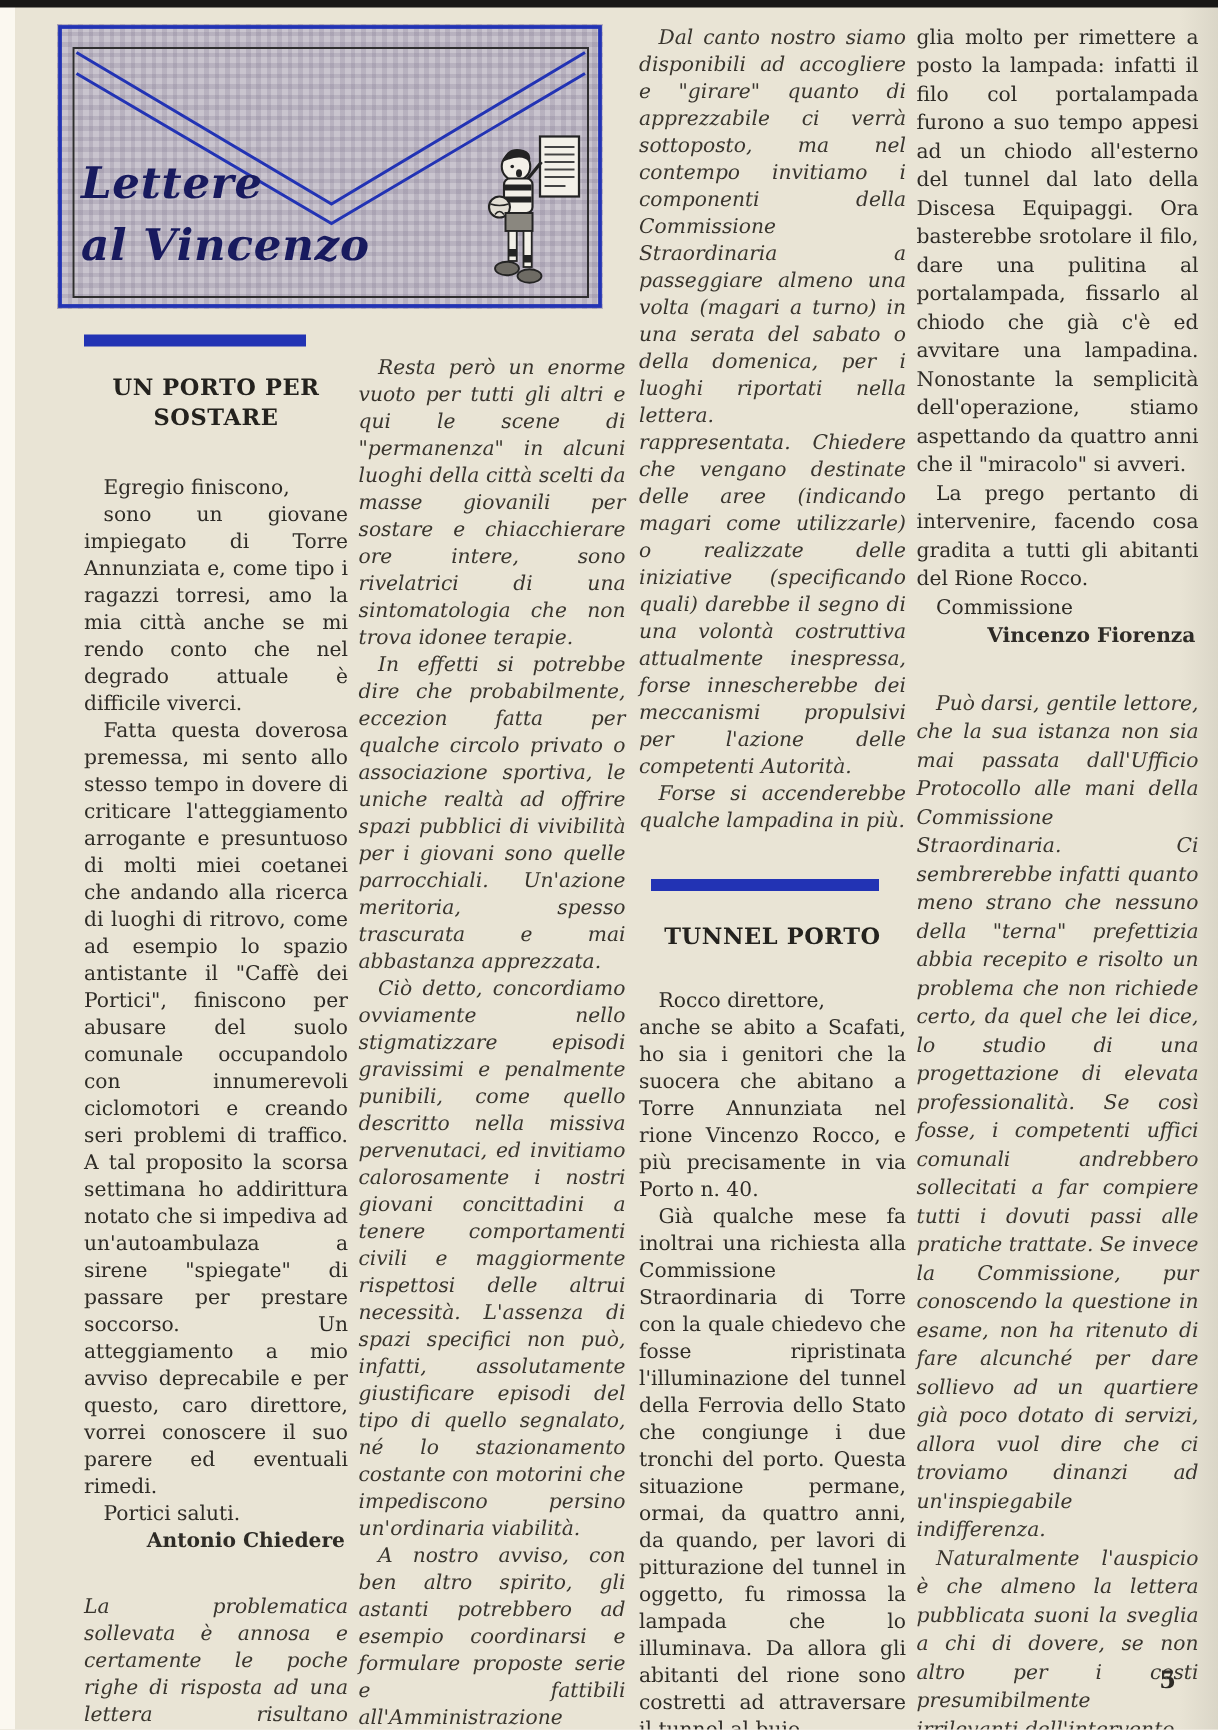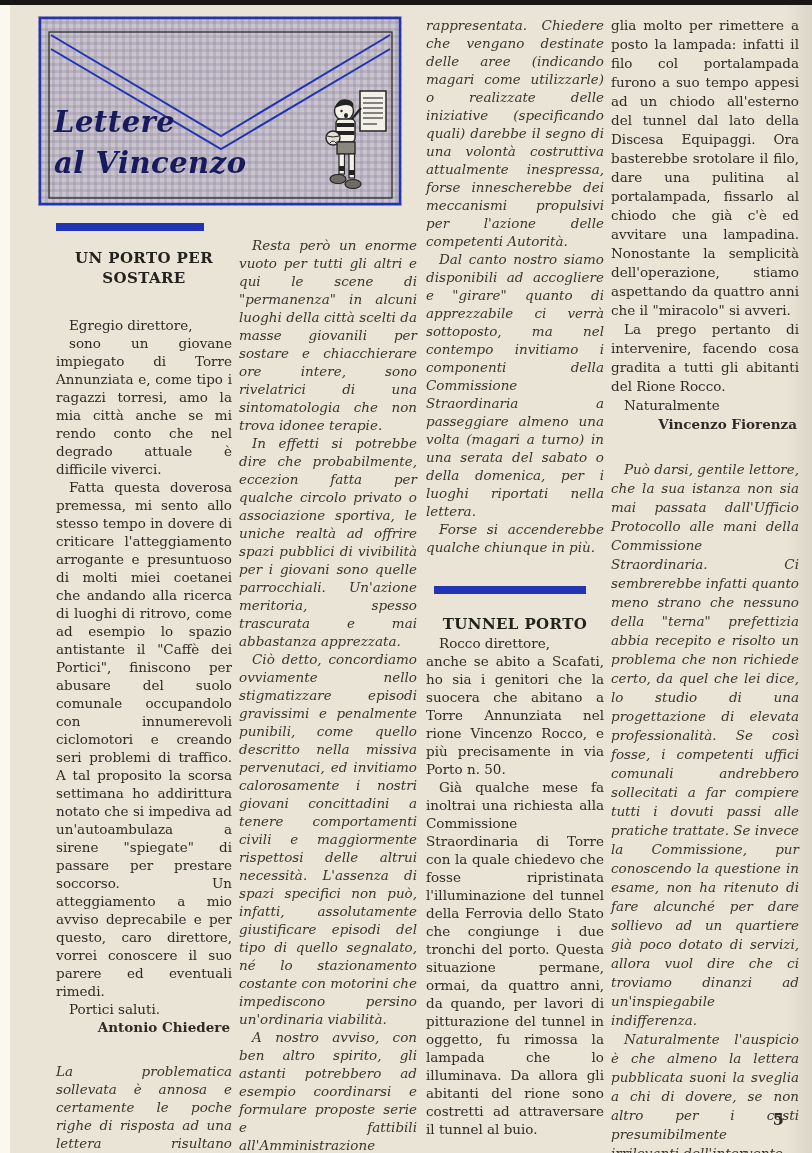--- a/index.html
+++ b/index.html
@@ -35,21 +35,21 @@
   .sig { font-weight:bold; text-align:right; text-indent:0; padding-right:2px; }
   .gap-top { margin-top:26px; }
 
   .divider { height:8px; background:#2233b4; }
   .divider.d1 { width:148px; }
   .divider.d2 { width:152px; margin-left:8px; margin-top:30px; }
 
   .sec-head { font-size:15px; font-weight:bold; text-align:center; line-height:20px;
               letter-spacing:0.4px; color:#24221e; }
   .sec-head.h1 { margin-top:17px; margin-bottom:28px; }
-  .sec-head.h2 { margin-top:20px; }
+  .sec-head.h2 { margin-top:20px; margin-bottom:24px; }
 
   .page-number { position:absolute; right:28px; bottom:24px; font-size:16px; font-weight:bold; color:#2e2b26; }
 </style>
 </head>
 <body>
 
 <div class="screen">
   <div class="page">
 
     <div class="envelope">
@@ -90,51 +90,51 @@
         <ellipse cx="29" cy="98" rx="8" ry="4.5" fill="#6e6b64" stroke="#232323" stroke-width="1.2"></ellipse>
       </svg>
     </div>
 
     <div class="col col1">
       <div class="divider d1"></div>
       <h2 class="sec-head h1">
         <span>UN PORTO PER</span><br>
         <span>SOSTARE</span>
       </h2>
-      <p>Egregio direttore,</p>
+      <p>Egregio finiscono,</p>
       <p>sono un giovane impiegato di Torre Annunziata e, come tipo i ragazzi torresi, amo la mia città anche se mi rendo conto che nel degrado attuale è difficile viverci.</p>
       <p>Fatta questa doverosa premessa, mi sento allo stesso tempo in dovere di criticare l'atteggiamento arrogante e presuntuoso di molti miei coetanei che andando alla ricerca di luoghi di ritrovo, come ad esempio lo spazio antistante il "Caffè dei Portici", finiscono per abusare del suolo comunale occupandolo con innumerevoli ciclomotori e creando seri problemi di traffico. A tal proposito la scorsa settimana ho addirittura notato che si impediva ad un'autoambulaza a sirene "spiegate" di passare per prestare soccorso. Un atteggiamento a mio avviso deprecabile e per questo, caro direttore, vorrei conoscere il suo parere ed eventuali rimedi.</p>
       <p>Portici saluti.</p>
       <p class="sig">Antonio Chiedere</p>
       <p class="italic gap-top noindent">La problematica sollevata è annosa e certamente le poche righe di risposta ad una lettera risultano insufficienti anche per una trattazione superficiale.</p>
     </div>
 
     <div class="col col2 italic">
       <p>Resta però un enorme vuoto per tutti gli altri e qui le scene di "permanenza" in alcuni luoghi della città scelti da masse giovanili per sostare e chiacchierare ore intere, sono rivelatrici di una sintomatologia che non trova idonee terapie.</p>
       <p>In effetti si potrebbe dire che probabilmente, eccezion fatta per qualche circolo privato o associazione sportiva, le uniche realtà ad offrire spazi pubblici di vivibilità per i giovani sono quelle parrocchiali. Un'azione meritoria, spesso trascurata e mai abbastanza apprezzata.</p>
       <p>Ciò detto, concordiamo ovviamente nello stigmatizzare episodi gravissimi e penalmente punibili, come quello descritto nella missiva pervenutaci, ed invitiamo calorosamente i nostri giovani concittadini a tenere comportamenti civili e maggiormente rispettosi delle altrui necessità. L'assenza di spazi specifici non può, infatti, assolutamente giustificare episodi del tipo di quello segnalato, né lo stazionamento costante con motorini che impediscono persino un'ordinaria viabilità.</p>
       <p>A nostro avviso, con ben altro spirito, gli astanti potrebbero ad esempio coordinarsi e formulare proposte serie e fattibili all'Amministrazione Comunale, da chiunque sia essa</p>
     </div>
 
     <div class="col col3">
+      <p class="italic">Dal canto nostro siamo disponibili ad accogliere e "girare" quanto di apprezzabile ci verrà sottoposto, ma nel contempo invitiamo i componenti della Commissione Straordinaria a passeggiare almeno una volta (magari a turno) in una serata del sabato o della domenica, per i luoghi riportati nella lettera.</p>
       <p class="italic noindent">rappresentata. Chiedere che vengano destinate delle aree (indicando magari come utilizzarle) o realizzate delle iniziative (specificando quali) darebbe il segno di una volontà costruttiva attualmente inespressa, forse innescherebbe dei meccanismi propulsivi per l'azione delle competenti Autorità.</p>
-      <p class="italic">Dal canto nostro siamo disponibili ad accogliere e "girare" quanto di apprezzabile ci verrà sottoposto, ma nel contempo invitiamo i componenti della Commissione Straordinaria a passeggiare almeno una volta (magari a turno) in una serata del sabato o della domenica, per i luoghi riportati nella lettera.</p>
-      <p class="italic">Forse si accenderebbe qualche chiunque in più.</p>
+      <p class="italic">Forse si accenderebbe qualche lampadina in più.</p>
       <div class="divider d2"></div>
       <h2 class="sec-head h2">TUNNEL PORTO</h2>
       <p>Rocco direttore,</p>
-      <p class="noindent">anche se abito a Scafati, ho sia i genitori che la suocera che abitano a Torre Annunziata nel rione Vincenzo Rocco, e più precisamente in via Porto n. 50.</p>
+      <p class="noindent">anche se abito a Scafati, ho sia i genitori che la suocera che abitano a Torre Annunziata nel rione Vincenzo Rocco, e più precisamente in via Porto n. 40.</p>
       <p>Già qualche mese fa inoltrai una richiesta alla Commissione Straordinaria di Torre con la quale chiedevo che fosse ripristinata l'illuminazione del tunnel della Ferrovia dello Stato che congiunge i due tronchi del porto. Questa situazione permane, ormai, da quattro anni, da quando, per lavori di pitturazione del tunnel in oggetto, fu rimossa la lampada che lo illuminava. Da allora gli abitanti del rione sono costretti ad attraversare il tunnel al buio.</p>
 
     </div>
 
     <div class="col col4">
       <p class="noindent">glia molto per rimettere a posto la lampada: infatti il filo col portalampada furono a suo tempo appesi ad un chiodo all'esterno del tunnel dal lato della Discesa Equipaggi. Ora basterebbe srotolare il filo, dare una pulitina al portalampada, fissarlo al chiodo che già c'è ed avvitare una lampadina. Nonostante la semplicità dell'operazione, stiamo aspettando da quattro anni che il "miracolo" si avveri.</p>
       <p>La prego pertanto di intervenire, facendo cosa gradita a tutti gli abitanti del Rione Rocco.</p>
-      <p>Naturalmente</p>
+      <p>Commissione</p>
       <p class="sig">Vincenzo Fiorenza</p>
       <p class="italic gap-top">Può darsi, gentile lettore, che la sua istanza non sia mai passata dall'Ufficio Protocollo alle mani della Commissione Straordinaria. Ci sembrerebbe infatti quanto meno strano che nessuno della "terna" prefettizia abbia recepito e risolto un problema che non richiede certo, da quel che lei dice, lo studio di una progettazione di elevata professionalità. Se così fosse, i competenti uffici comunali andrebbero sollecitati a far compiere tutti i dovuti passi alle pratiche trattate. Se invece la Commissione, pur conoscendo la questione in esame, non ha ritenuto di fare alcunché per dare sollievo ad un quartiere già poco dotato di servizi, allora vuol dire che ci troviamo dinanzi ad un'inspiegabile indifferenza.</p>
       <p class="italic">Naturalmente l'auspicio è che almeno la lettera pubblicata suoni la sveglia a chi di dovere, se non altro per i costi presumibilmente irrilevanti dell'intervento.</p>
     </div>
 
     <div class="page-number">5</div>
   </div>
   <div class="top-edge"></div>
 </div>
 

